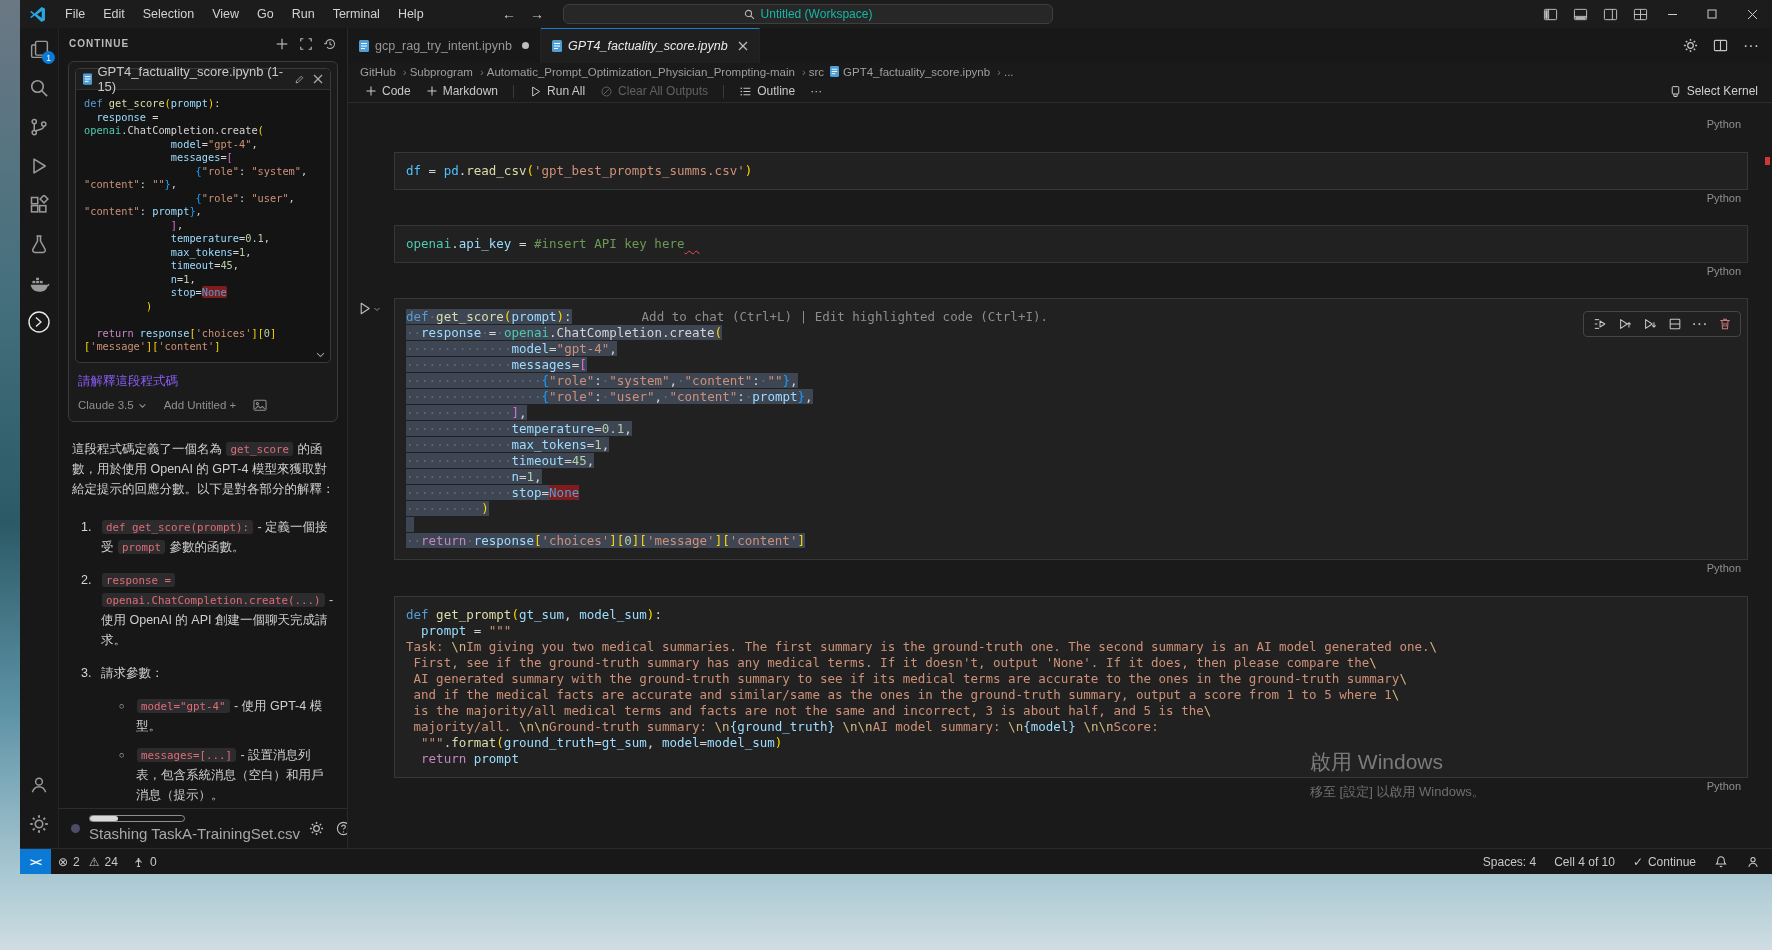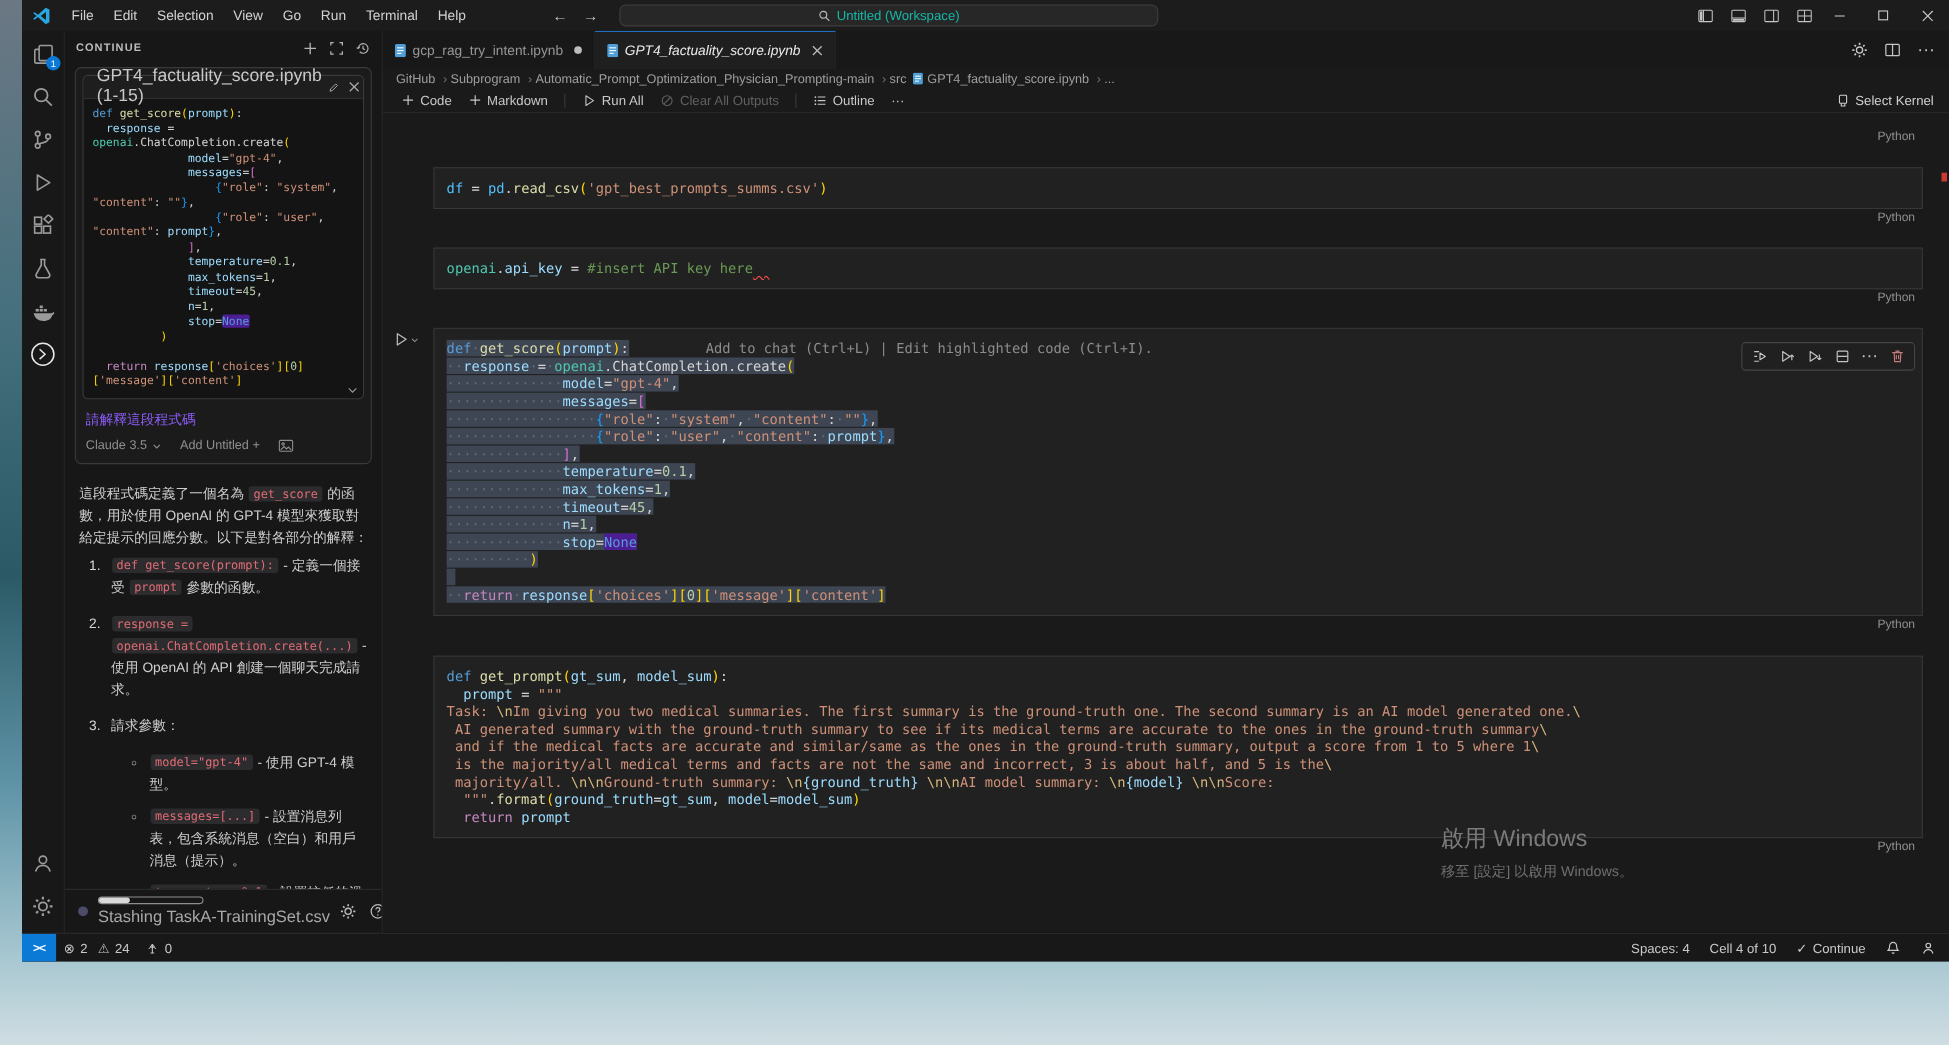--- a/index.html
+++ b/index.html
@@ -29,31 +29,31 @@
 .ab-spacer{flex:1}
 .ab-bottom{display:flex;flex-direction:column;gap:15px;padding-bottom:12px;align-items:center}
 
 .sidebar{width:289px;background:#171717;display:flex;flex-direction:column;border-left:1px solid #242424}
 .sb-head{flex:0 0 31px;display:flex;align-items:center;padding:0 10px;color:#bcbcbc}
 .sb-title{font-size:10px;letter-spacing:1px;font-weight:bold}
 .sb-head-icons{margin-left:auto;display:flex;gap:10px;color:#b5b5b5}
 .sb-conv{flex:1;overflow:hidden;position:relative}
 .userblock{margin:2px 9px 0;border:1px solid #3a3a3a;border-radius:6px;padding:6px;background:#1b1b1b}
 .codecard{border:1px solid #3a3a3a;border-radius:5px;background:#141414;position:relative}
-.cc-head{height:21px;display:flex;align-items:center;gap:5px;padding:0 7px;font-size:16px;color:#c9c9c9;background:#1e1e1e;
+.cc-head{height:21px;display:flex;align-items:center;gap:5px;padding:0 7px;font-size:13px;color:#c9c9c9;background:#1e1e1e;
   border-bottom:1px solid #2e2e2e;border-radius:5px 5px 0 0}
 .cc-head-icons{margin-left:auto;display:flex;gap:8px;color:#a8a8a8}
 .cc-code{padding:7px 8px 8px;font-family:"DejaVu Sans Mono",monospace;font-size:10.3px;line-height:13.5px;color:#d4d4d4}
 .cc-code .cl{white-space:pre-wrap;overflow-wrap:anywhere;min-height:13.5px}
 .cc-chev{position:absolute;right:4px;bottom:2px;color:#9a9a9a}
 .ub-prompt{font-size:12.5px;color:#8b5cf6;margin:10px 3px 8px}
 .ub-row{display:flex;align-items:center;gap:17px;margin:9px 3px 3px;color:#8f8f8f;font-size:11.5px}
 .ub-model{display:flex;align-items:center;gap:4px}
 .sb-resp{padding:17px 12px 0 13px;color:#cfcfcf;font-size:12.5px;line-height:1.6}
-.msg-p{margin-bottom:5px}
+.msg-p{margin-bottom:18px}
 .msg-li{display:flex;margin:0 0 13px 9px}
 .msg-num{flex:none;width:20px;color:#d6d6d6}
 .msg-sub{display:flex;margin:0 0 9px 47px}
 .msg-bullet{flex:none;width:17px;font-size:9px;padding-top:3px;color:#c9c9c9}
 .msg-body{min-width:0}
 .chip{font-family:"DejaVu Sans Mono",monospace;font-size:10.8px;color:#e06c75;background:#2c2c2e;border-radius:3px;padding:0.5px 4px;margin:0 1px}
 .sb-foot{flex:0 0 40px;border-top:1px solid #2c2c2c;display:flex;align-items:center;padding:0 12px;gap:9px}
 .foot-dot{width:9px;height:9px;border-radius:50%;background:#4c4c68;flex:none}
 .foot-col{display:flex;flex-direction:column}
 .pill{width:96px;height:7px;border:1px solid #8f8f8f;border-radius:4px}
@@ -95,21 +95,21 @@
 .wm1{font-size:21px}
 .wm2{font-size:13px;color:#6f6f6f;margin-top:7px}
 
 .tk-kw{color:#c586c0}.tk-def{color:#569cd6}.tk-fn{color:#dcdcaa}.tk-cls{color:#4ec9b0}
 .tk-impu{color:#4ec9b0;text-decoration:underline wavy #b89500 1px;text-underline-offset:3px}
 .tk-var{color:#9cdcfe}.tk-varb{color:#4fc1ff}.tk-wht{color:#d4d4d4}
 .tk-str{color:#ce9178}.tk-num{color:#b5cea8}.tk-cmt{color:#6a9955}
 .tk-esc{color:#d7ba7d}.tk-fvar{color:#9cdcfe}
 .tk-op,.tk-t{color:#d4d4d4}
 .tk-brk1{color:#ffd700}.tk-brk2{color:#da70d6}.tk-brk3{color:#179fff}
-.tk-defhl{color:#569cd6;background:#4c1d95;border-radius:2px}
+.tk-defhl{color:#569cd6;background:#7f1d1d;border-radius:2px}
 .tk-sqr{text-decoration:underline wavy #f14c4c 1px;text-underline-offset:2px}
 
 .statusbar{flex:0 0 26px;background:#181818;border-top:1px solid #2b2b2b;display:flex;align-items:center;font-size:12px;color:#c8c8c8}
 .remote{width:31px;height:100%;background:#0a7ad6;color:#fff;display:flex;align-items:center;justify-content:center;font-size:11px;font-weight:bold;letter-spacing:-1px}
 .sb-group{display:flex;align-items:center;gap:5px;padding:0 7px;height:100%}
 .sb-right{margin-left:auto;display:flex;align-items:center;gap:18px;padding-right:12px}
 .sb-right .sb-item{display:flex;align-items:center;gap:5px}
 svg{display:block}
 </style>
 </head>
@@ -616,20 +616,21 @@
                 </div>
             </div>
             <div class="cellfoot"><span>Python</span></div>
           </div>
           <div class="cellblock" id="cb5">
             <div class="cellbox">
                 <div class="code">
                   <div class="cl"><span class="tk-def">def</span><span class="tk-t"> </span><span class="tk-fn">get_prompt</span><span class="tk-brk1">(</span><span class="tk-var">gt_sum</span><span class="tk-op">,</span><span class="tk-t"> </span><span class="tk-var">model_sum</span><span class="tk-brk1">)</span><span class="tk-op">:</span></div>
                   <div class="cl"><span class="tk-ws">  </span><span class="tk-var">prompt</span><span class="tk-t"> </span><span class="tk-op">=</span><span class="tk-t"> </span><span class="tk-str">"""</span></div>
                   <div class="cl"><span class="tk-str">Task: </span><span class="tk-esc">\n</span><span class="tk-str">Im giving you two medical summaries. The first summary is the ground-truth one. The second summary is an AI model generated one.</span><span class="tk-esc">\</span></div>
+                  <div class="cl"><span class="tk-str"> First, see if the ground-truth summary has any medical terms. If it doesn't, output 'None'. If it does, then please compare the</span><span class="tk-esc">\</span></div>
                   <div class="cl"><span class="tk-str"> AI generated summary with the ground-truth summary to see if its medical terms are accurate to the ones in the ground-truth summary</span><span class="tk-esc">\</span></div>
                   <div class="cl"><span class="tk-str"> and if the medical facts are accurate and similar/same as the ones in the ground-truth summary, output a score from 1 to 5 where 1</span><span class="tk-esc">\</span></div>
                   <div class="cl"><span class="tk-str"> is the majority/all medical terms and facts are not the same and incorrect, 3 is about half, and 5 is the</span><span class="tk-esc">\</span></div>
                   <div class="cl"><span class="tk-str"> majority/all. </span><span class="tk-esc">\n\n</span><span class="tk-str">Ground-truth summary: </span><span class="tk-esc">\n</span><span class="tk-fvar">{ground_truth}</span><span class="tk-str"> </span><span class="tk-esc">\n\n</span><span class="tk-str">AI model summary: </span><span class="tk-esc">\n</span><span class="tk-fvar">{model}</span><span class="tk-str"> </span><span class="tk-esc">\n\n</span><span class="tk-str">Score:</span></div>
                   <div class="cl"><span class="tk-ws">  </span><span class="tk-str">"""</span><span class="tk-op">.</span><span class="tk-fn">format</span><span class="tk-brk1">(</span><span class="tk-var">ground_truth</span><span class="tk-op">=</span><span class="tk-var">gt_sum</span><span class="tk-op">,</span><span class="tk-t"> </span><span class="tk-var">model</span><span class="tk-op">=</span><span class="tk-var">model_sum</span><span class="tk-brk1">)</span></div>
                   <div class="cl"><span class="tk-ws">  </span><span class="tk-kw">return</span><span class="tk-t"> </span><span class="tk-var">prompt</span></div>
                 </div>
               </div>
             <div class="cellfoot"><span>Python</span></div>
           </div>

